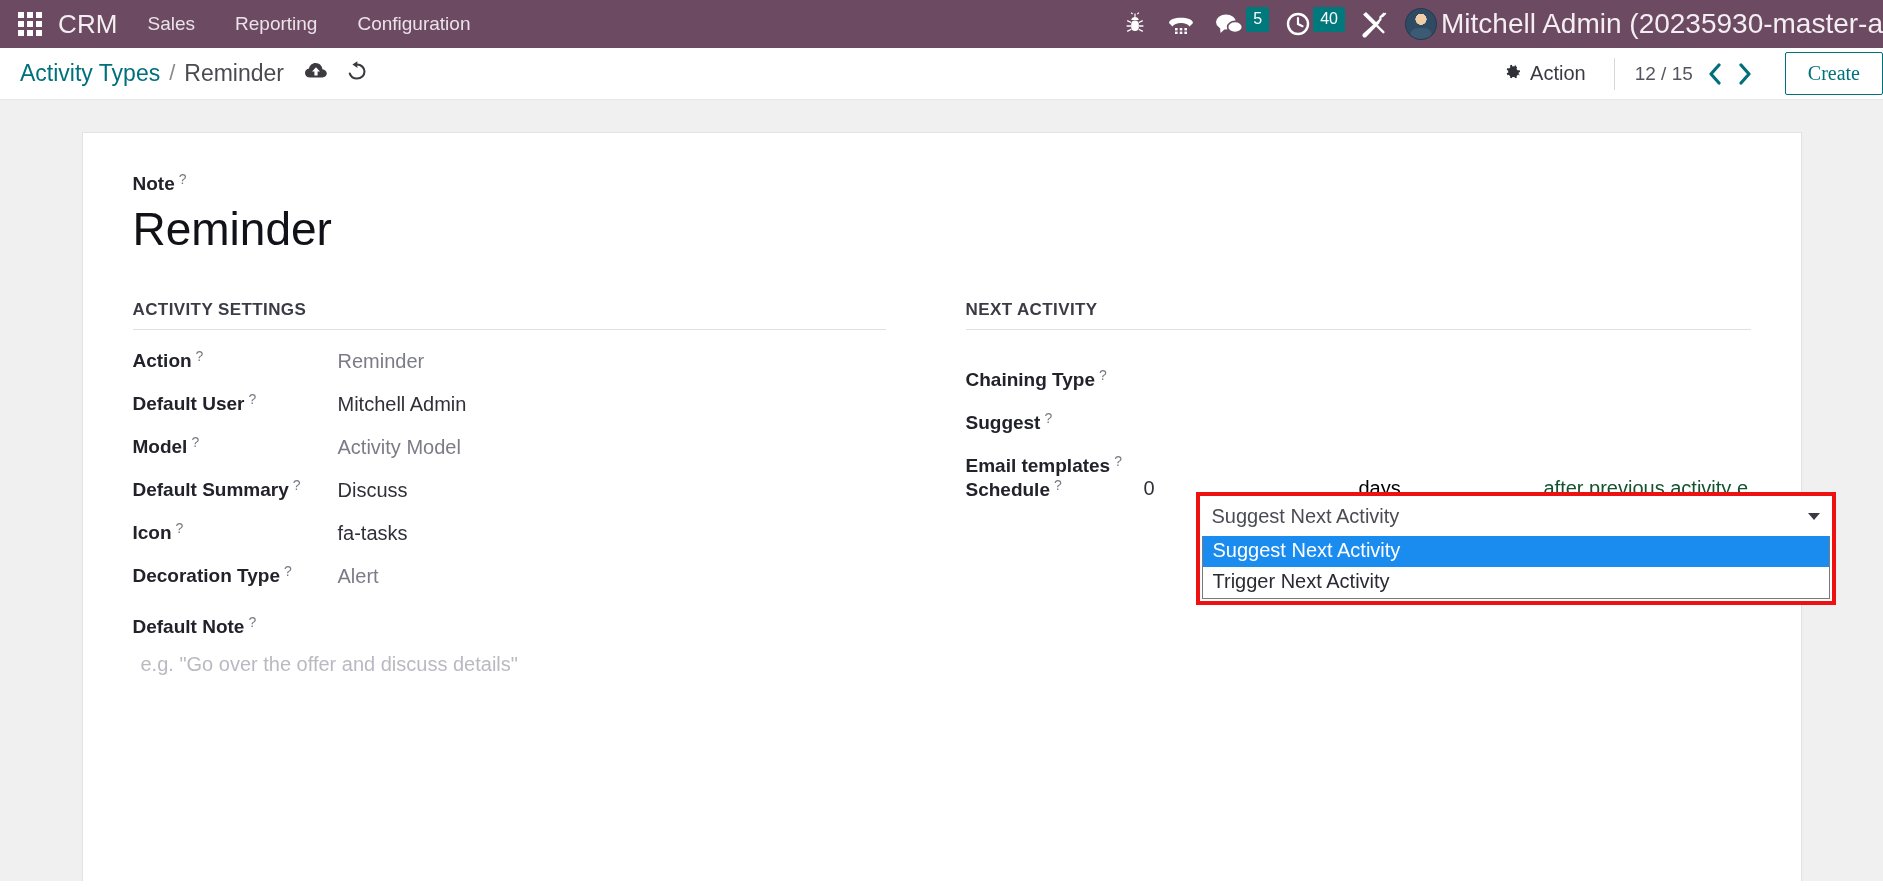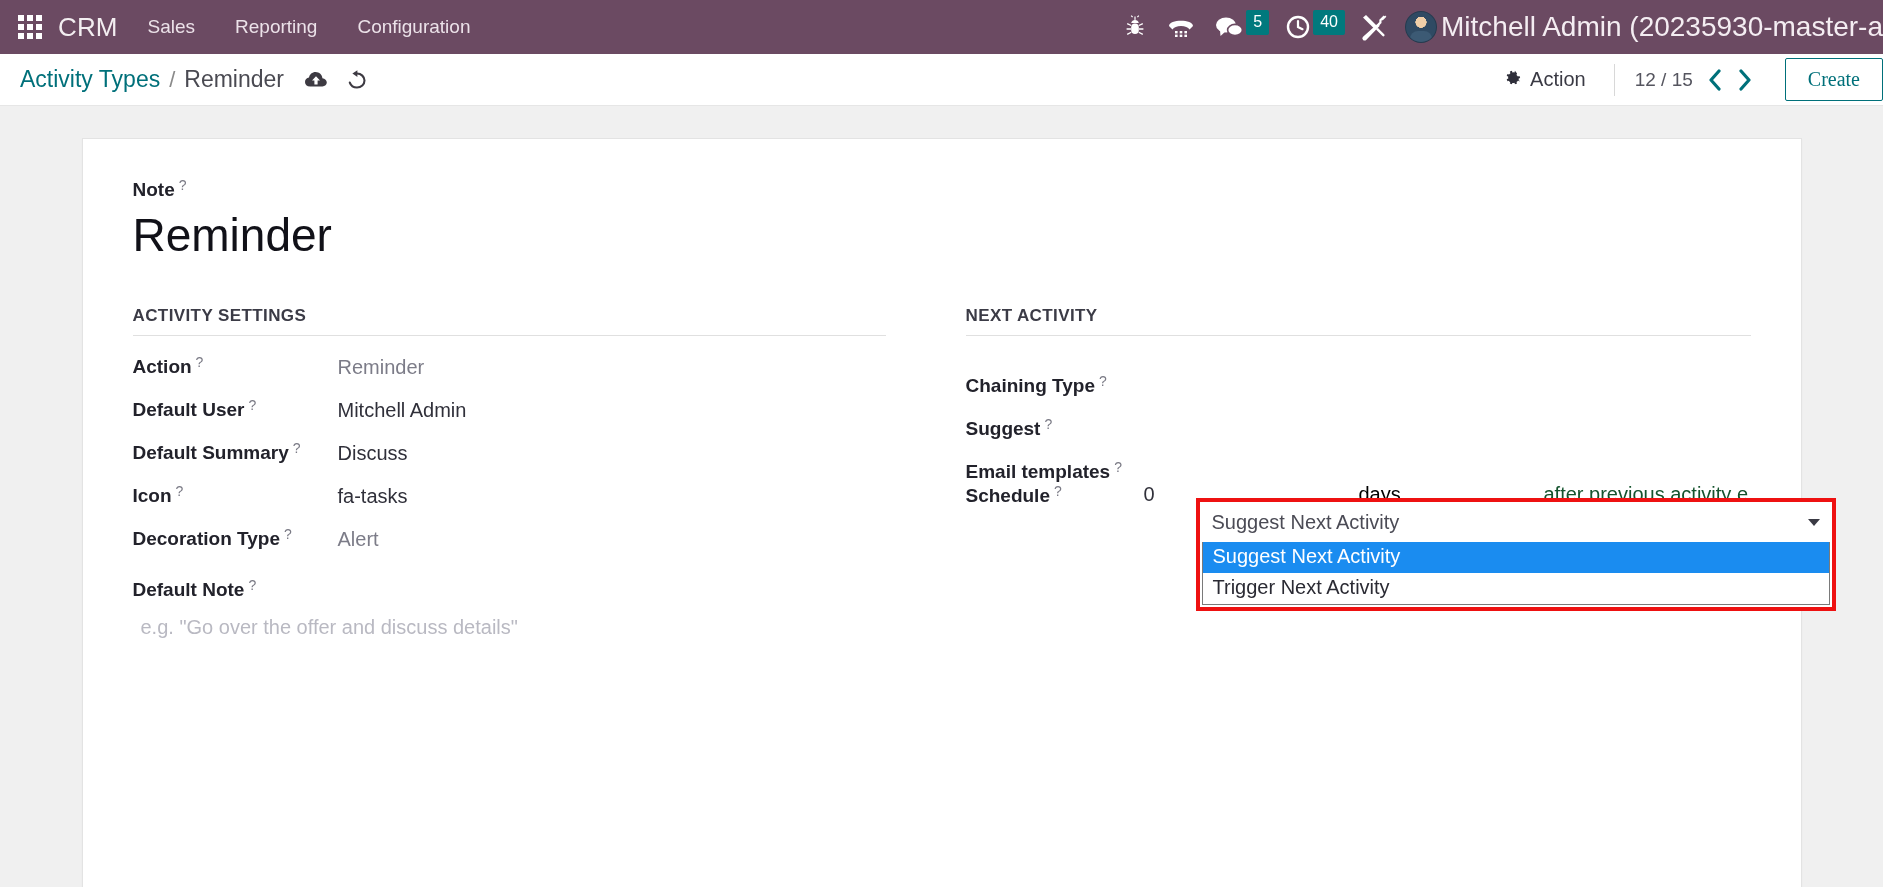--- a/index.html
+++ b/index.html
@@ -8,21 +8,21 @@
     margin: 0; padding: 0;
     width: 1883px; height: 887px;
     overflow: hidden;
     background: #ffffff;
     font-family: "Liberation Sans", sans-serif;
     -webkit-font-smoothing: antialiased;
   }
 
   
   .navbar {
-    height: 54px;
+    height: 48px;
     background: #6b4a62;
     display: flex;
     align-items: center;
     padding: 0 0 0 10px;
     color: #f0e9ee;
     position: relative;
     white-space: nowrap;
     overflow: hidden;
   }
   .apps-menu {
@@ -119,21 +119,21 @@
     height: 52px;
     background: #ffffff;
     border-bottom: 1px solid #e6e6e6;
     display: flex;
     align-items: center;
     padding: 0 0 0 20px;
     white-space: nowrap;
     overflow: hidden;
     position: relative;
   }
-  .breadcrumb { display: flex; align-items: center; font-size: 23px; }
+  .breadcrumb { display: flex; align-items: flex-start; font-size: 23px; }
   .bc-link { color: #00707a; cursor: pointer; }
   .bc-sep { color: #8a8a8a; padding: 0 9px; font-size: 22px; }
   .bc-current { color: #4a4a52; }
   .bc-actions { display: flex; align-items: center; gap: 18px; padding-left: 20px; }
   .bc-btn {
     color: #3d3a42; cursor: pointer; display: flex; align-items: center;
   }
   .cp-right {
     margin-left: auto; display: flex; align-items: center; height: 100%;
   }
@@ -434,20 +434,26 @@
           <span class="val muted">Reminder</span>
         </div>
 
         <div class="field-row">
           <span class="lbl">
             <span class="field-label">Default User</span><span class="help-mark">?</span>
           </span>
           <span class="val">Mitchell Admin</span>
         </div>
 
+        <div class="field-row">
+          <span class="lbl">
+            <span class="field-label">Model</span><span class="help-mark">?</span>
+          </span>
+          <span class="val muted">Activity Model</span>
+        </div>
 
         <div class="field-row">
           <span class="lbl">
             <span class="field-label">Default Summary</span><span class="help-mark">?</span>
           </span>
           <span class="val">Discuss</span>
         </div>
 
         <div class="field-row">
           <span class="lbl">

